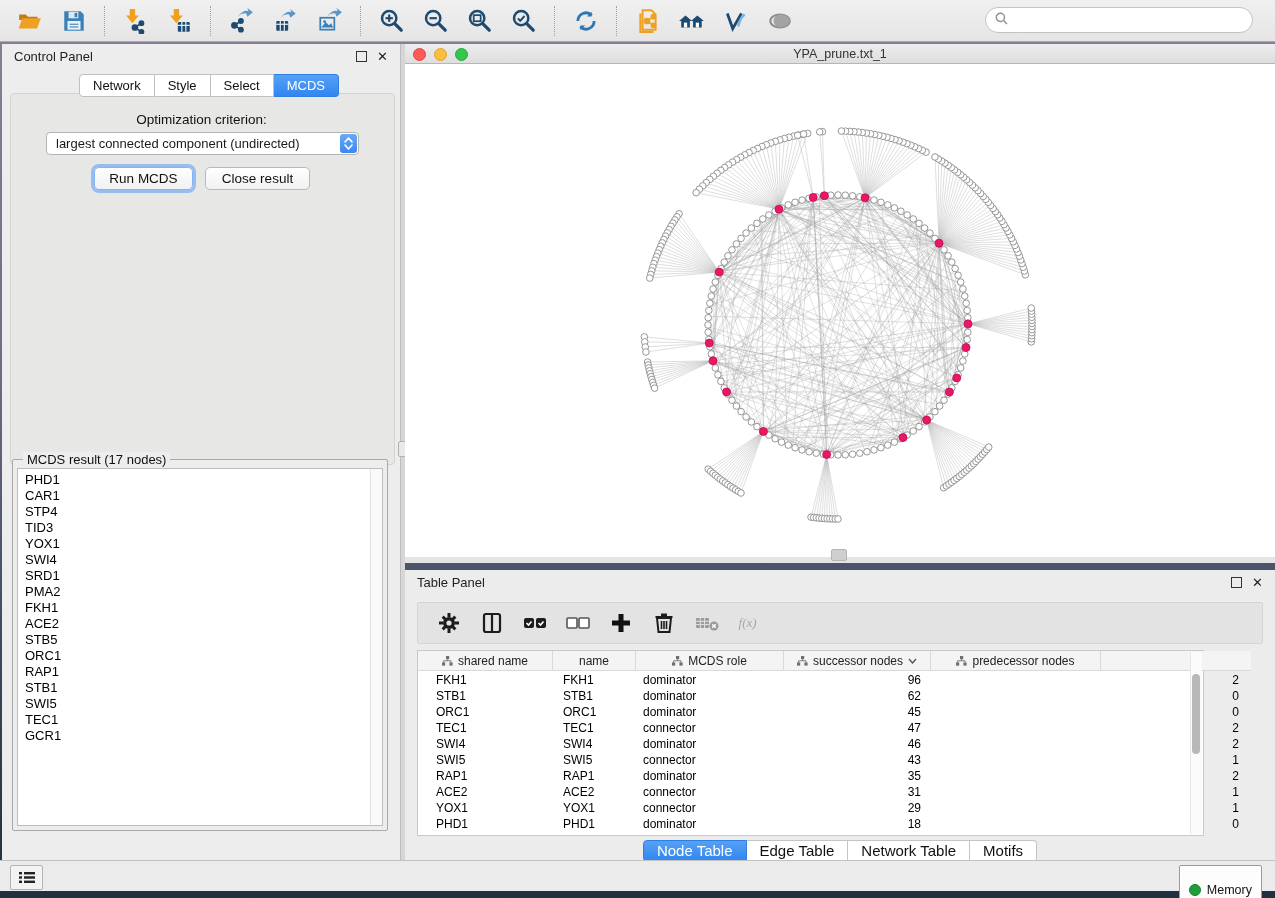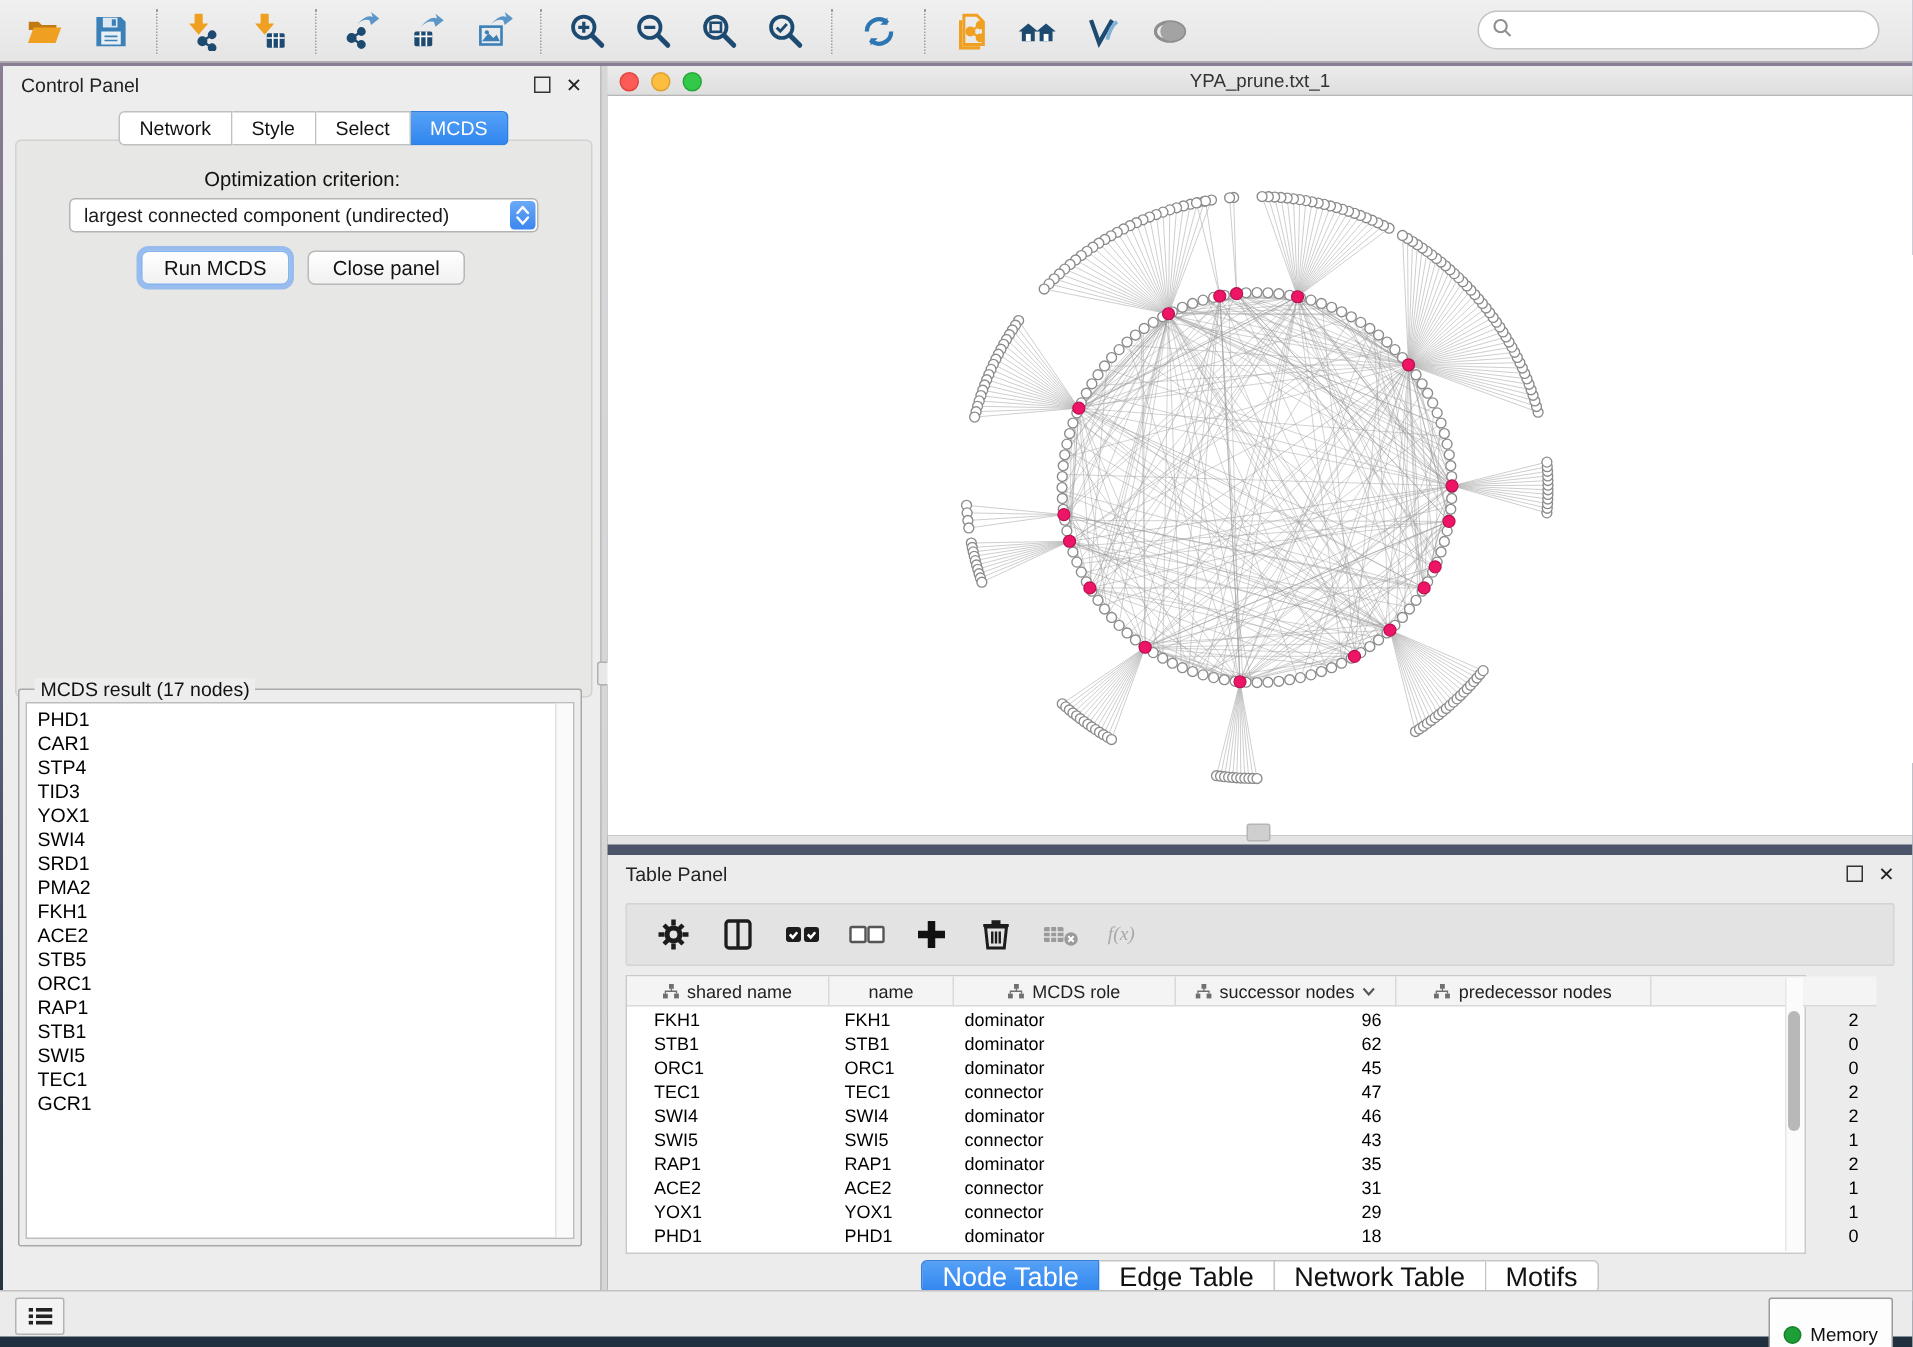--- a/index.html
+++ b/index.html
@@ -79,21 +79,21 @@
   .tr{position:relative;height:16px;font-size:12px;color:#000;}
   .td-shared{position:absolute;left:18px;top:1px;}
   .td-name{position:absolute;left:145px;top:1px;}
   .td-role{position:absolute;left:225px;top:1px;}
   .td-succ{position:absolute;right:330px;top:1px;}
   .td-pred{position:absolute;right:12px;top:1px;}
   #tp-scroll{position:absolute;right:1px;top:1px;width:11px;height:182px;background:#fbfbfb;border-left:1px solid #e6e6e6;}
   #tp-thumb{position:absolute;left:1px;top:22px;width:8px;height:80px;background:#b8b8b8;border-radius:4px;}
   #tp-tabs{position:absolute;left:0;top:270px;width:870px;display:flex;justify-content:center;}
   .tp-tab{height:20px;line-height:20px;padding:0 13px;background:#fff;border:1px solid #c4c4c4;border-left:none;
-    font-size:18px;color:#111;}
+    font-size:15px;color:#111;}
   .tp-tab:first-child{border-left:1px solid #c4c4c4;border-radius:4px 0 0 4px;}
   .tp-tab:last-child{border-radius:0 4px 4px 0;}
   .tp-tab.selected{background:linear-gradient(#55a1f6,#3186ef);border-color:#2f7fe2;color:#fff;}
   
   #status-bar{left:0;top:860px;width:1275px;height:30px;background:#ebebeb;border-top:1px solid #c2c2c2;}
   #list-btn{position:absolute;left:10px;top:4px;width:31px;height:23px;background:#f3f3f3;border:1px solid #b3b3b3;
     border-radius:2px;display:flex;align-items:center;justify-content:center;}
   #memory-btn{position:absolute;right:13px;top:4px;height:23px;background:#fdfdfd;border:1px solid #9b9b9b;
     border-radius:2px;display:flex;align-items:center;gap:6px;padding:12px 9px;font-size:12.5px;color:#111;}
   #memory-dot{width:12px;height:12px;border-radius:50%;background:#1e9e37;border:1px solid #15802a;box-sizing:border-box;}
@@ -299,21 +299,21 @@
       <svg width="9" height="6" viewBox="0 0 9 6">
           <path d="M1 5 L4.5 1 L8 5" fill="none" stroke="#fff" stroke-width="1.6" stroke-linecap="round"></path>
         </svg>
       <svg width="9" height="6" viewBox="0 0 9 6">
           <path d="M1 1 L4.5 5 L8 1" fill="none" stroke="#fff" stroke-width="1.6" stroke-linecap="round"></path>
         </svg>
     </span>
   </div>
   <div id="opt-label">Optimization criterion:</div>
   <div id="run-btn" class="cp-btn">Run MCDS</div>
-  <div id="close-panel-btn" class="cp-btn">Close panel</div>
+  <div id="close-panel-btn" class="cp-btn">Close result</div>
   <div id="mcds-fieldset">
     <span id="mcds-legend">MCDS result (17 nodes)</span>
     <div id="mcds-list">
       <div id="mcds-items">
           <div>PHD1</div>
           <div>CAR1</div>
           <div>STP4</div>
           <div>TID3</div>
           <div>YOX1</div>
           <div>SWI4</div>

